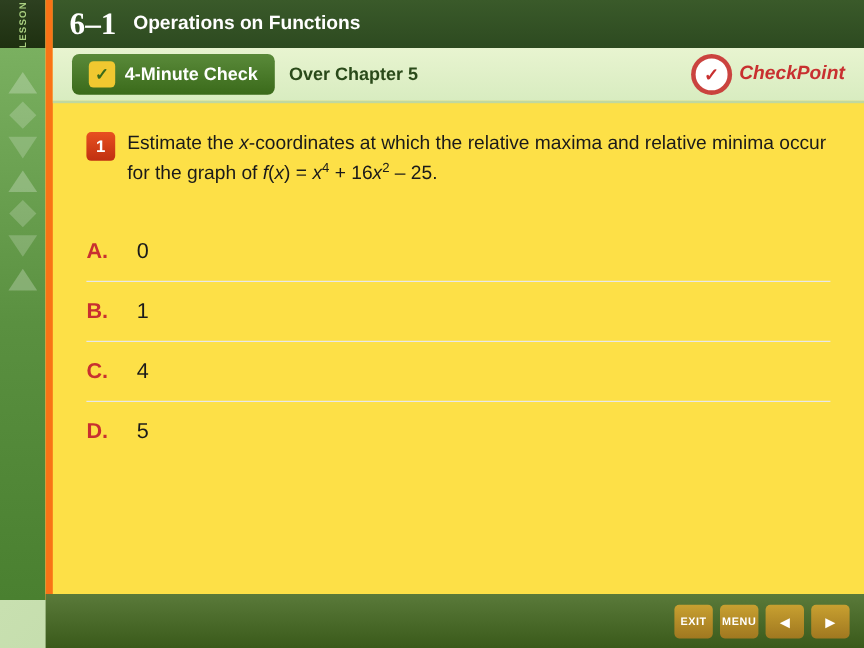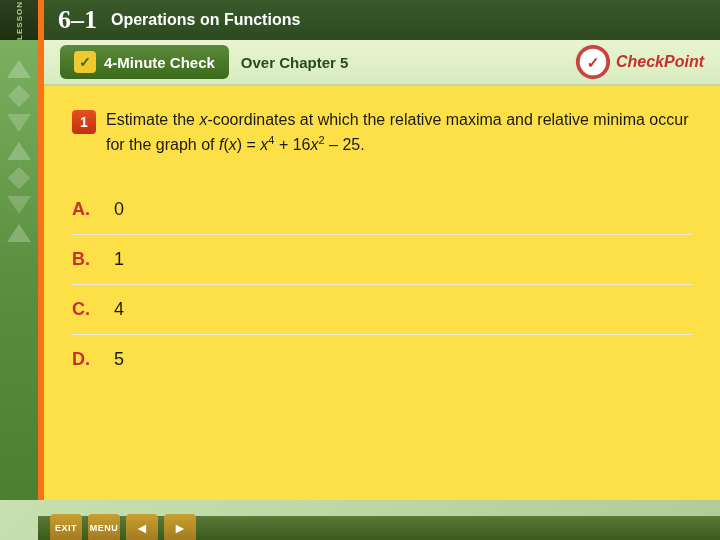--- a/index.html
+++ b/index.html
@@ -193,24 +193,25 @@
       font-size: 18px;
       color: #1a1a1a;
     }
 
     
     .bottom-bar {
       position: absolute;
       bottom: 0;
       left: 38px;
       right: 0;
-      height: 24px;
+      height: 45px;
       background: linear-gradient(180deg, #5a7a3a 0%, #3a5a1a 100%);
       display: flex;
       align-items: center;
+      justify-content: flex-end;
       padding: 0 12px;
       gap: 6px;
     }
 
     .nav-btn {
       width: 32px;
       height: 28px;
       background: linear-gradient(180deg, #c8a030 0%, #a07820 100%);
       border-radius: 4px;
       display: flex;

